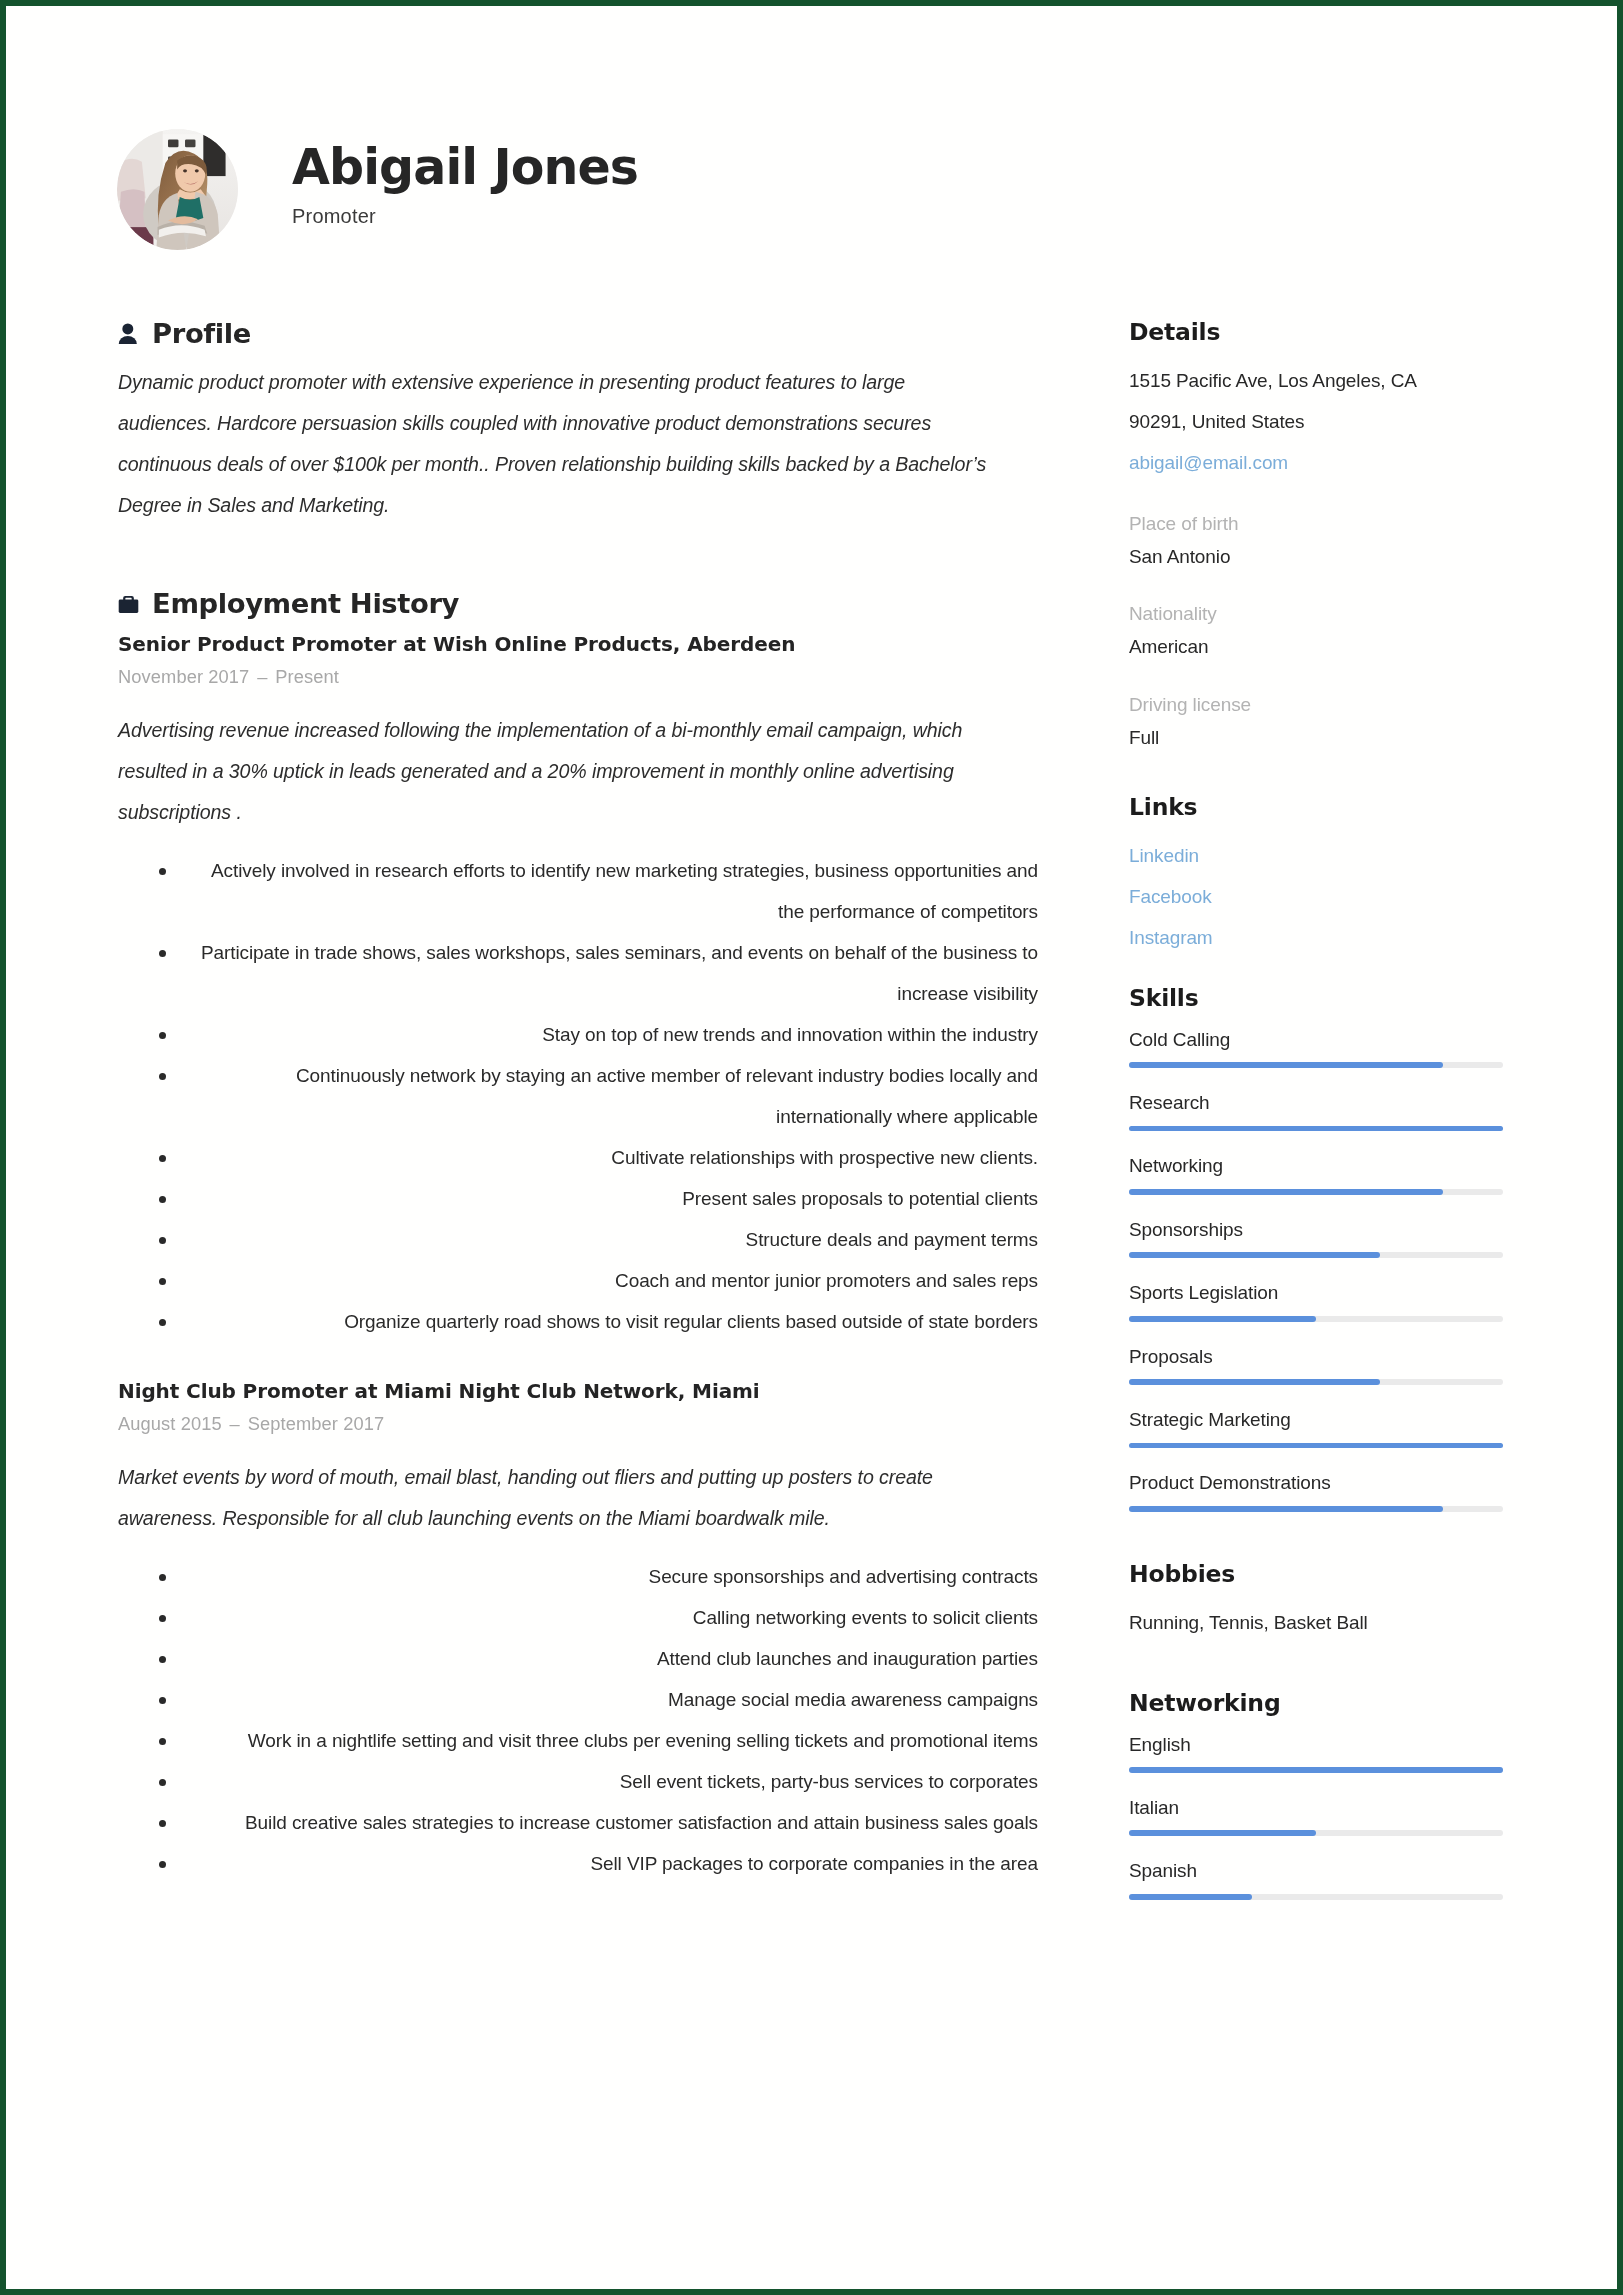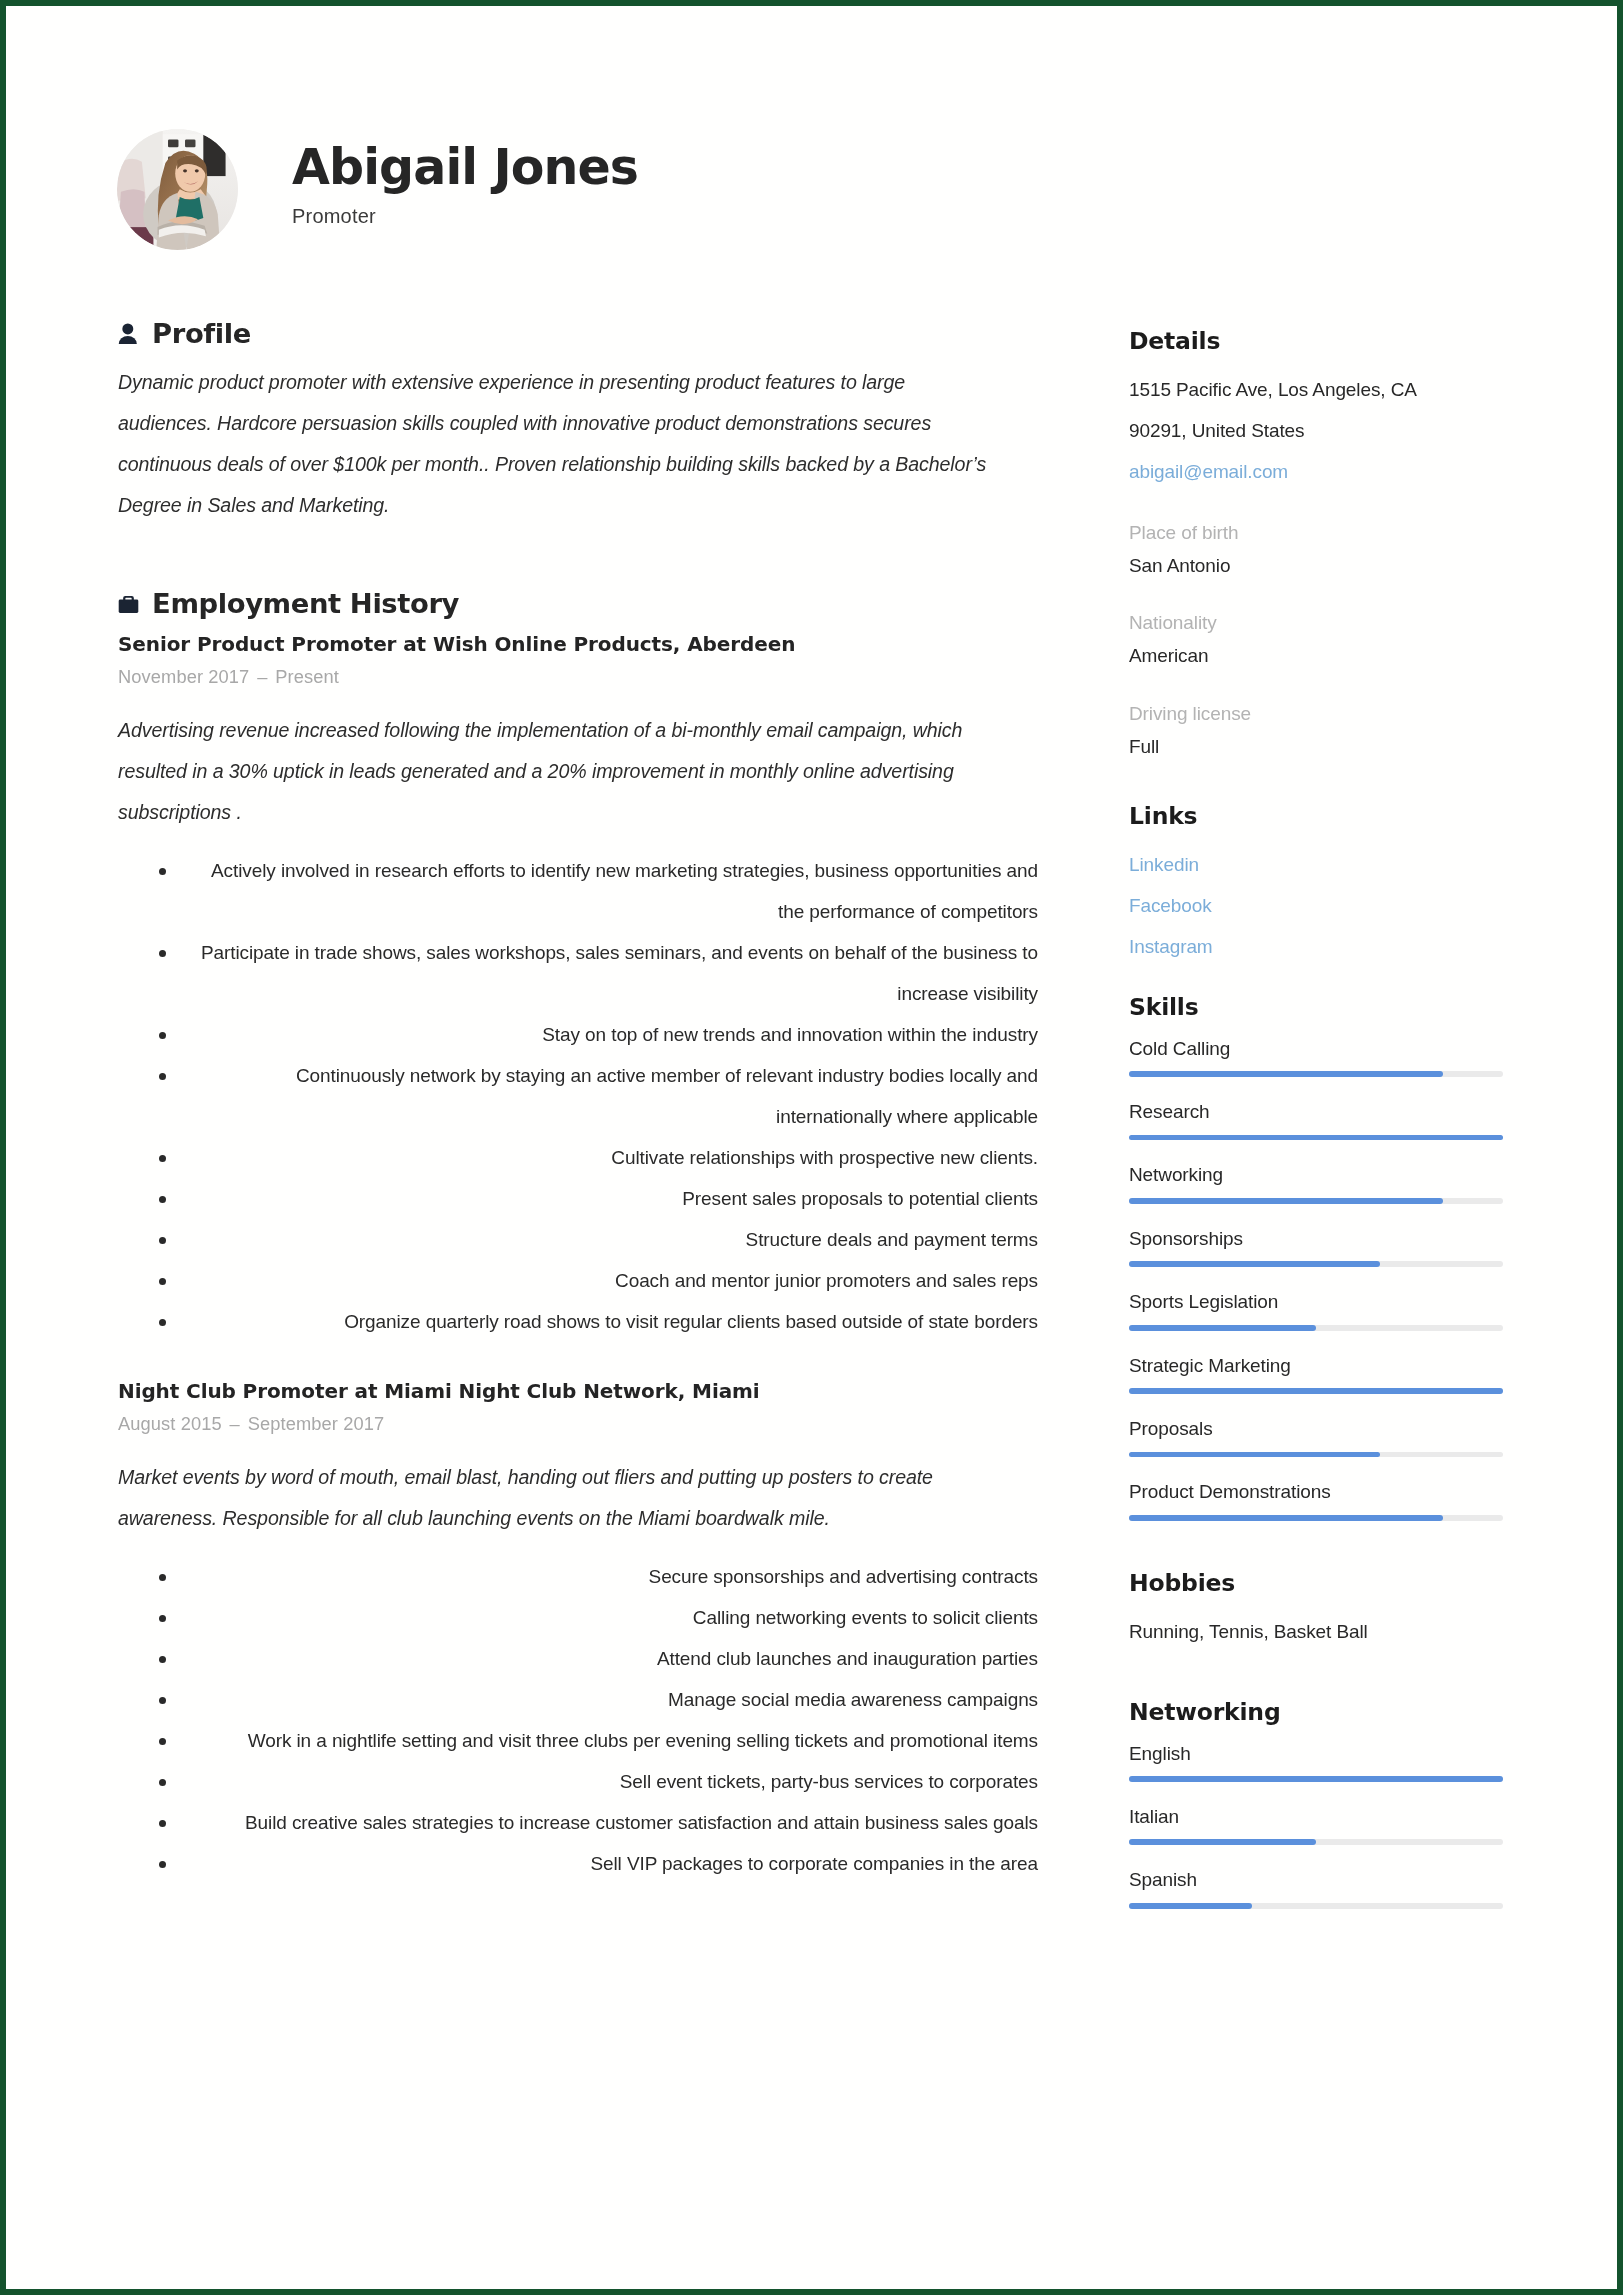--- a/index.html
+++ b/index.html
@@ -74,21 +74,21 @@
   
   .left-col {
     position: absolute;
     left: 112px;
     top: 314px;
     width: 931px;
   }
   .right-col {
     position: absolute;
     left: 1123px;
-    top: 321px;
+    top: 312px;
     width: 378px;
   }
 
   
   .sec-head {
     display: flex;
     align-items: center;
     margin-bottom: 14.4px;
   }
   .sec-icon {
@@ -436,29 +436,29 @@
               <div class="bar-fill" style="width: 67%; background: rgb(91, 144, 220);"></div>
             </div>
       </div>
       <div class="bar-item">
         <div class="bar-label">Sports Legislation</div>
         <div class="bar-track">
               <div class="bar-fill" style="width: 50%; background: rgb(91, 144, 220);"></div>
             </div>
       </div>
       <div class="bar-item">
+        <div class="bar-label">Proposals</div>
+        <div class="bar-track">
+              <div class="bar-fill" style="width: 67%; background: rgb(91, 144, 220);"></div>
+            </div>
+      </div>
+      <div class="bar-item">
         <div class="bar-label">Strategic Marketing</div>
         <div class="bar-track">
               <div class="bar-fill" style="width: 100%; background: rgb(91, 144, 220);"></div>
-            </div>
-      </div>
-      <div class="bar-item">
-        <div class="bar-label">Proposals</div>
-        <div class="bar-track">
-              <div class="bar-fill" style="width: 67%; background: rgb(91, 144, 220);"></div>
             </div>
       </div>
       <div class="bar-item">
         <div class="bar-label">Product Demonstrations</div>
         <div class="bar-track">
               <div class="bar-fill" style="width: 84%; background: rgb(91, 144, 220);"></div>
             </div>
       </div>
     </div>
 

